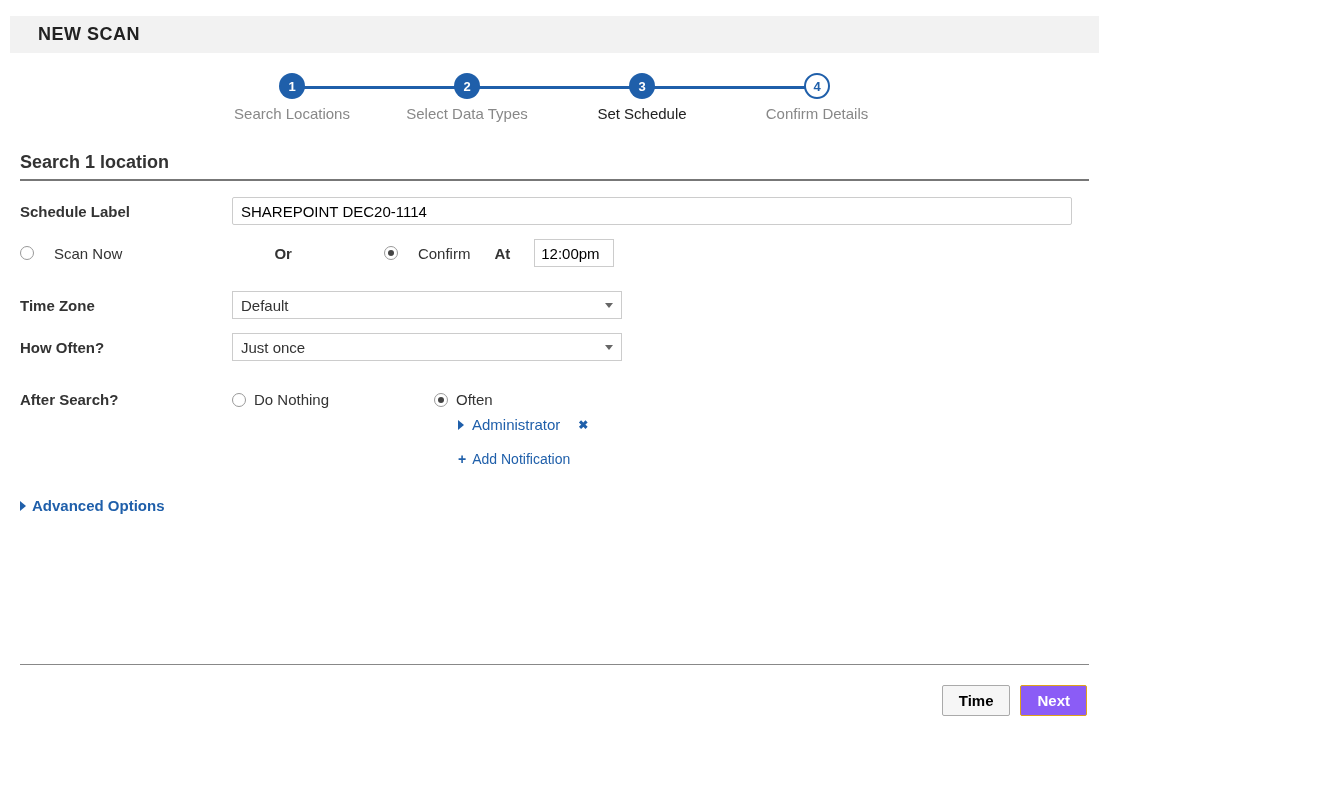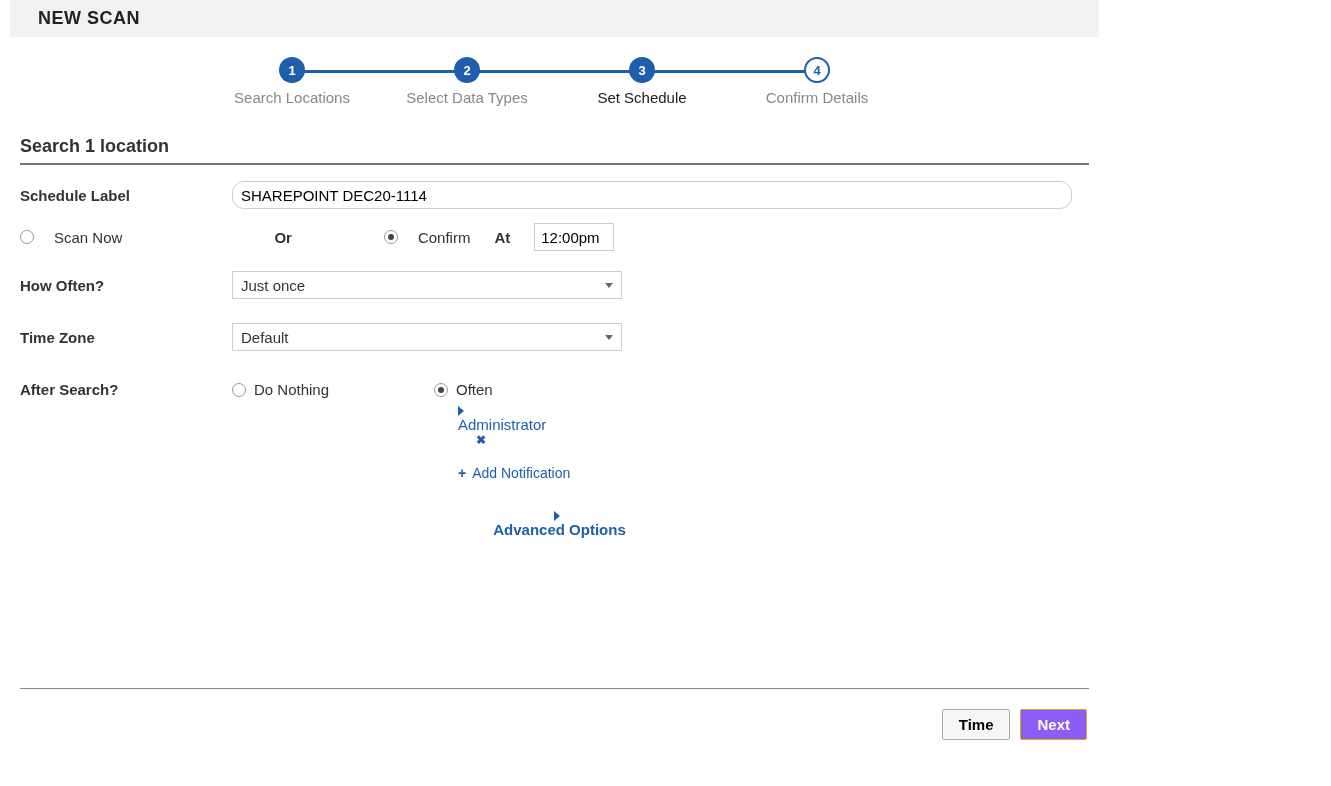--- a/index.html
+++ b/index.html
@@ -4,21 +4,21 @@
   <style>
     * { box-sizing: border-box; }
     body {
       font-family: Arial, Helvetica, sans-serif;
       margin: 0;
       padding: 0;
       font-size: 14px;
       color: #333;
       background: #fff;
     }
-    .container { width: 1109px; padding: 0 10px; }
+    .container { width: 1109px; padding: 0 10px; margin-top: 16px; }
 
     .header-bar {
       background: #f2f2f2;
       padding: 8px 28px;
       margin: 0 0 20px 0;
     }
     .header-title {
       font-size: 18px;
       font-weight: bold;
       letter-spacing: .5px;
@@ -110,21 +110,21 @@
     .row.sched-row { margin-top: 10px; margin-bottom: 20px; }
 
     input.text {
       font-family: Arial, sans-serif;
       font-size: 15px;
       padding: 4px 8px;
       border: 1px solid #ccc;
       border-radius: 2px;
       height: 28px;
     }
-    input.schedule-label-input { width: 840px; border-radius: 12px; }
+    input.schedule-label-input { width: 840px; }
 
     
     .radio {
       display:inline-block;
       width:14px;height:14px;
       border-radius:50%;
       border:1px solid #999;
       background:#fff;
       position:relative;
       vertical-align:middle;
@@ -173,25 +173,24 @@
       background: #fff;
       position: relative;
     }
     .select .caret {
       width:0;height:0;
       border-left:4px solid transparent;
       border-right:4px solid transparent;
       border-top:5px solid #666;
     }
     .notify-item{
-      display:flex;align-items:flex-start;
+      display:flex;align-items:center;
       font-size:15px;
       color:#1f5faa;
       margin:8px 0 0 24px;
-      flex-direction:column;
     }
     .tri-right{
       width:0;height:0;
       border-top:5px solid transparent;
       border-bottom:5px solid transparent;
       border-left:6px solid #1f5faa;
       margin-right:8px;
     }
     .remove-x{
       color:#1f5faa;
@@ -211,21 +210,20 @@
       font-weight:bold;margin-right:6px;font-size:14px;color:#1f5faa;
     }
 
     .adv-options{
       display:flex;align-items:center;
       color:#1f5faa;
       font-size:15px;
       font-weight:bold;
       margin: 30px 0 0 10px;
       cursor:pointer;
-      flex-direction:column;
     }
 
     .footer {
       display:flex;justify-content:flex-end;gap:10px;
       padding: 0 12px 20px 12px;
     }
     .btn{
       font-size:15px;font-weight:bold;
       padding: 6px 16px;
       border:1px solid #aaa;
@@ -288,32 +286,32 @@
       <span class="radio"></span>
       <span class="radio-label">Scan Now</span>
       <span class="or-label">Or</span>
       <span class="radio checked"></span>
       <span class="radio-label">Confirm</span>
 
       <span class="at-label">At</span>
       <input class="time-input" type="text" value="12:00pm" style="">
     </div>
 
+    <div class="row" style="margin-top:24px;">
+      <div class="label col-left">Time Zone</div>
+      <div class="select">
+        <span>Default</span>
+        <span class="caret"></span>
+      </div>
+    </div>
+
     <div class="row">
       <div class="label col-left">How Often?</div>
       <div class="select">
         <span>Just once</span>
-        <span class="caret"></span>
-      </div>
-    </div>
-
-    <div class="row" style="margin-top:24px;">
-      <div class="label col-left">Time Zone</div>
-      <div class="select">
-        <span>Default</span>
         <span class="caret"></span>
       </div>
     </div>
 
     <div class="row" style="margin-top:30px; align-items:flex-start;">
       <div class="label col-left">After Search?</div>
       <div class="col-mid-1" style="display:flex;align-items:center;">
         <span class="radio"></span>
         <span class="radio-label">Do Nothing</span>
       </div>

